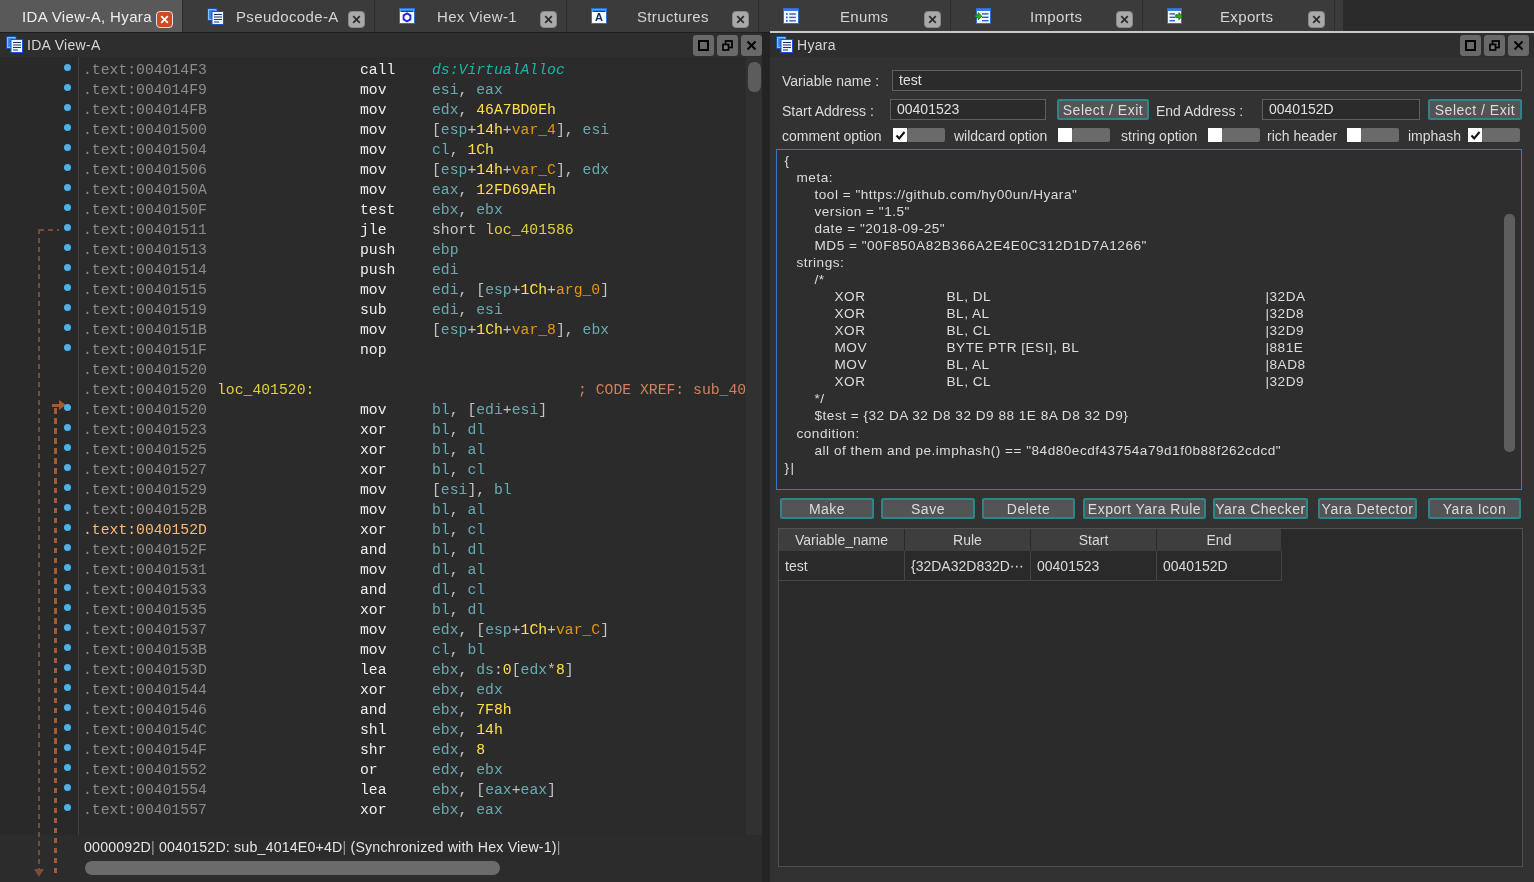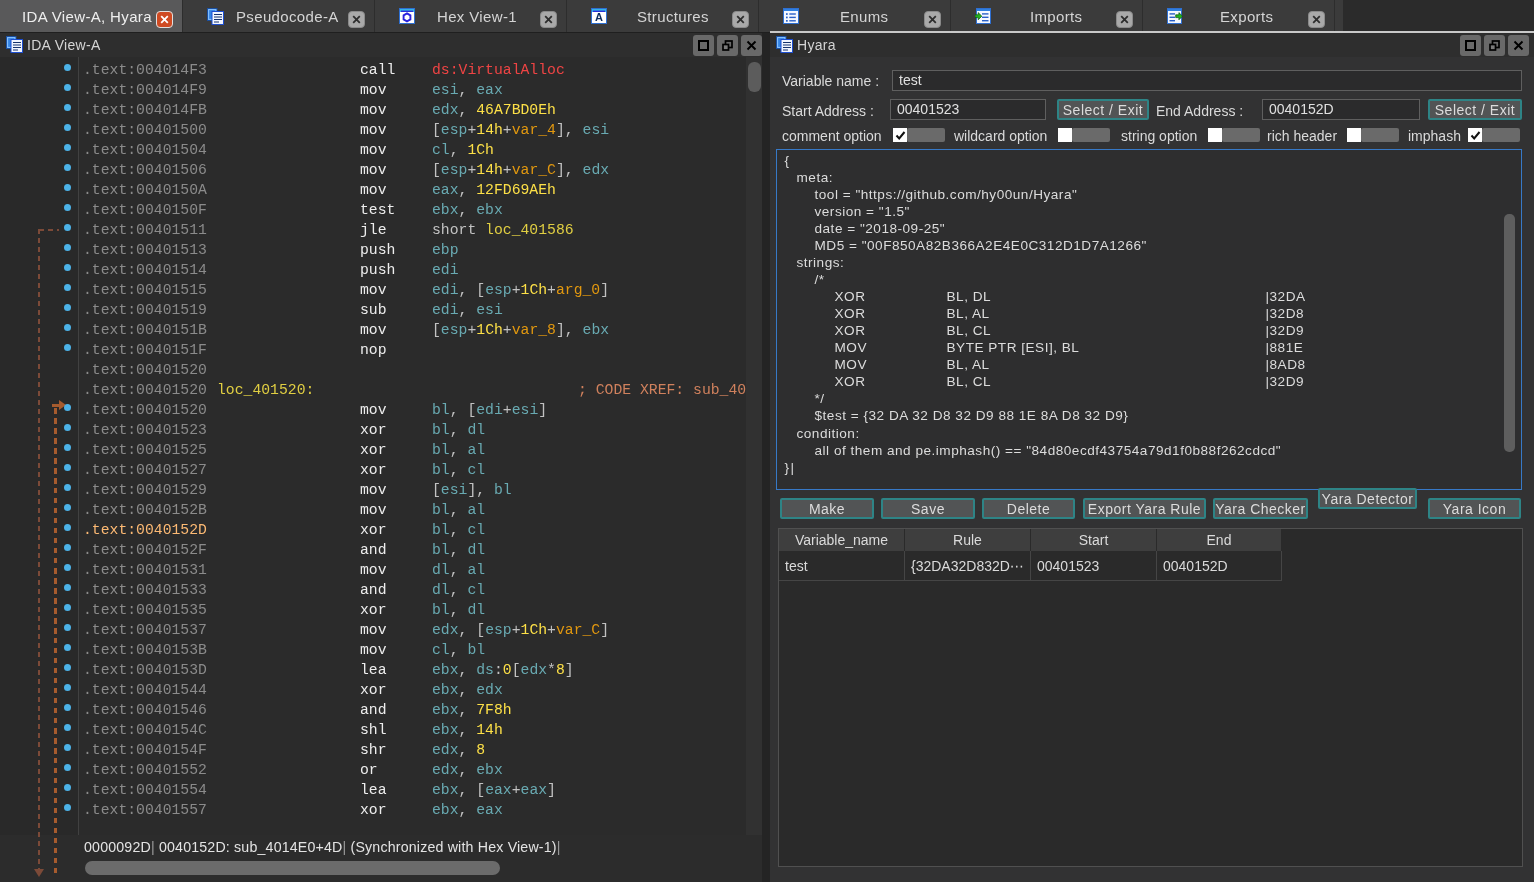--- a/index.html
+++ b/index.html
@@ -39,21 +39,21 @@
 .dl i { font-style:normal; }
 .aa { color:#8b8b8b; }
 .ah { color:#fdba74; }
 .mn { color:#ededed; }
 .op { color:#c2c2c2; }
 .op .p { color:#c2c2c2; }
 .op .r { color:#69aab2; }
 .op .n { color:#fde047; }
 .op .v { color:#e2980f; }
 .op .y { color:#e0ce42; }
-.op .g { color:#ef4444; }
+.op .g { color:#14b8a6;font-style:italic; }
 .yy { color:#e0ce42; font-family:Liberation Mono, monospace; }
 .cm { color:#d0815d; font-family:"Liberation Mono", monospace; }
 .dot { position:absolute; width:7px; height:7px; border-radius:50%; background:#4cb2e8; }
 
 
 .dashv { position:absolute; width:2px;
   background-image:repeating-linear-gradient(to bottom,#7c4a38 0,#7c4a38 5px,transparent 5px,transparent 9px); }
 .dashh { position:absolute; height:2px;
   background-image:repeating-linear-gradient(to right,#7c4a38 0,#7c4a38 5px,transparent 5px,transparent 9px); }
 .dotv { position:absolute; width:3px;
@@ -407,21 +407,21 @@
 <div class="yl" style="top:291.5px"><span style="left:815px">all of them and pe.imphash() == "84d80ecdf43754a79d1f0b88f262cdcd"</span></div>
 <div class="yl" style="top:308.6px"><span style="left:785px">}<span class="cur">|</span></span></div>
       <div id="ythumb"></div>
     </div>
 
     <div class="tealbtn" style="left:10px;top:441px;width:94px;height:21px">Make</div>
     <div class="tealbtn" style="left:111px;top:441px;width:94px;height:21px">Save</div>
     <div class="tealbtn" style="left:212px;top:441px;width:93px;height:21px">Delete</div>
     <div class="tealbtn" style="left:313px;top:441px;width:123px;height:21px">Export Yara Rule</div>
     <div class="tealbtn" style="left:443px;top:441px;width:95px;height:21px">Yara Checker</div>
-    <div class="tealbtn" style="left:548px;top:431px;width:99px;height:21px">Yara Detector</div>
+    <div class="tealbtn" style="left:548px;top:441px;width:99px;height:21px">Yara Detector</div>
     <div class="tealbtn" style="left:658px;top:441px;width:93px;height:21px">Yara Icon</div>
 
     <div id="tbl">
       <div class="th" style="left:0;width:126px">Variable_name</div>
       <div class="th" style="left:126px;width:126px">Rule</div>
       <div class="th" style="left:252px;width:126px">Start</div>
       <div class="th" style="left:378px;width:125px">End</div>
       <div class="td" style="left:0;width:126px">test</div>
       <div class="td" style="left:126px;width:126px">{32DA32D832D⋯</div>
       <div class="td" style="left:252px;width:126px">00401523</div>

